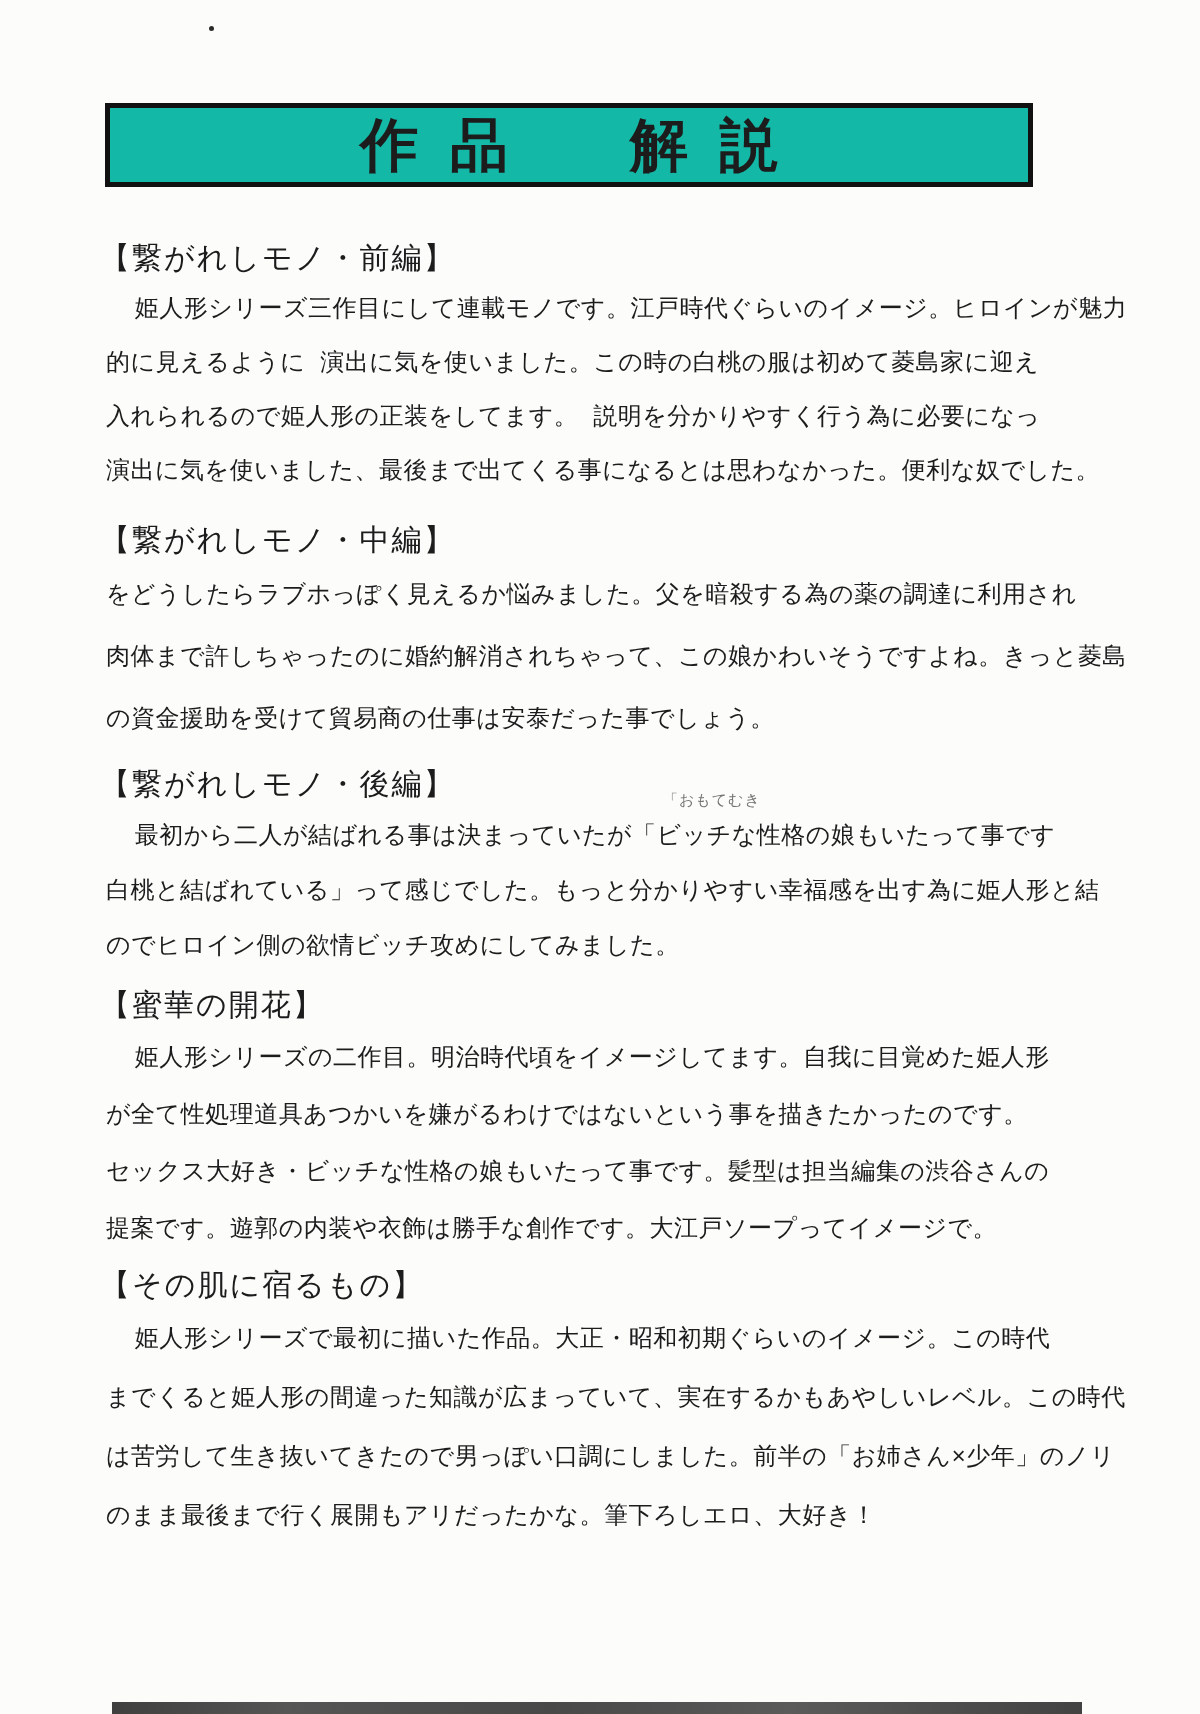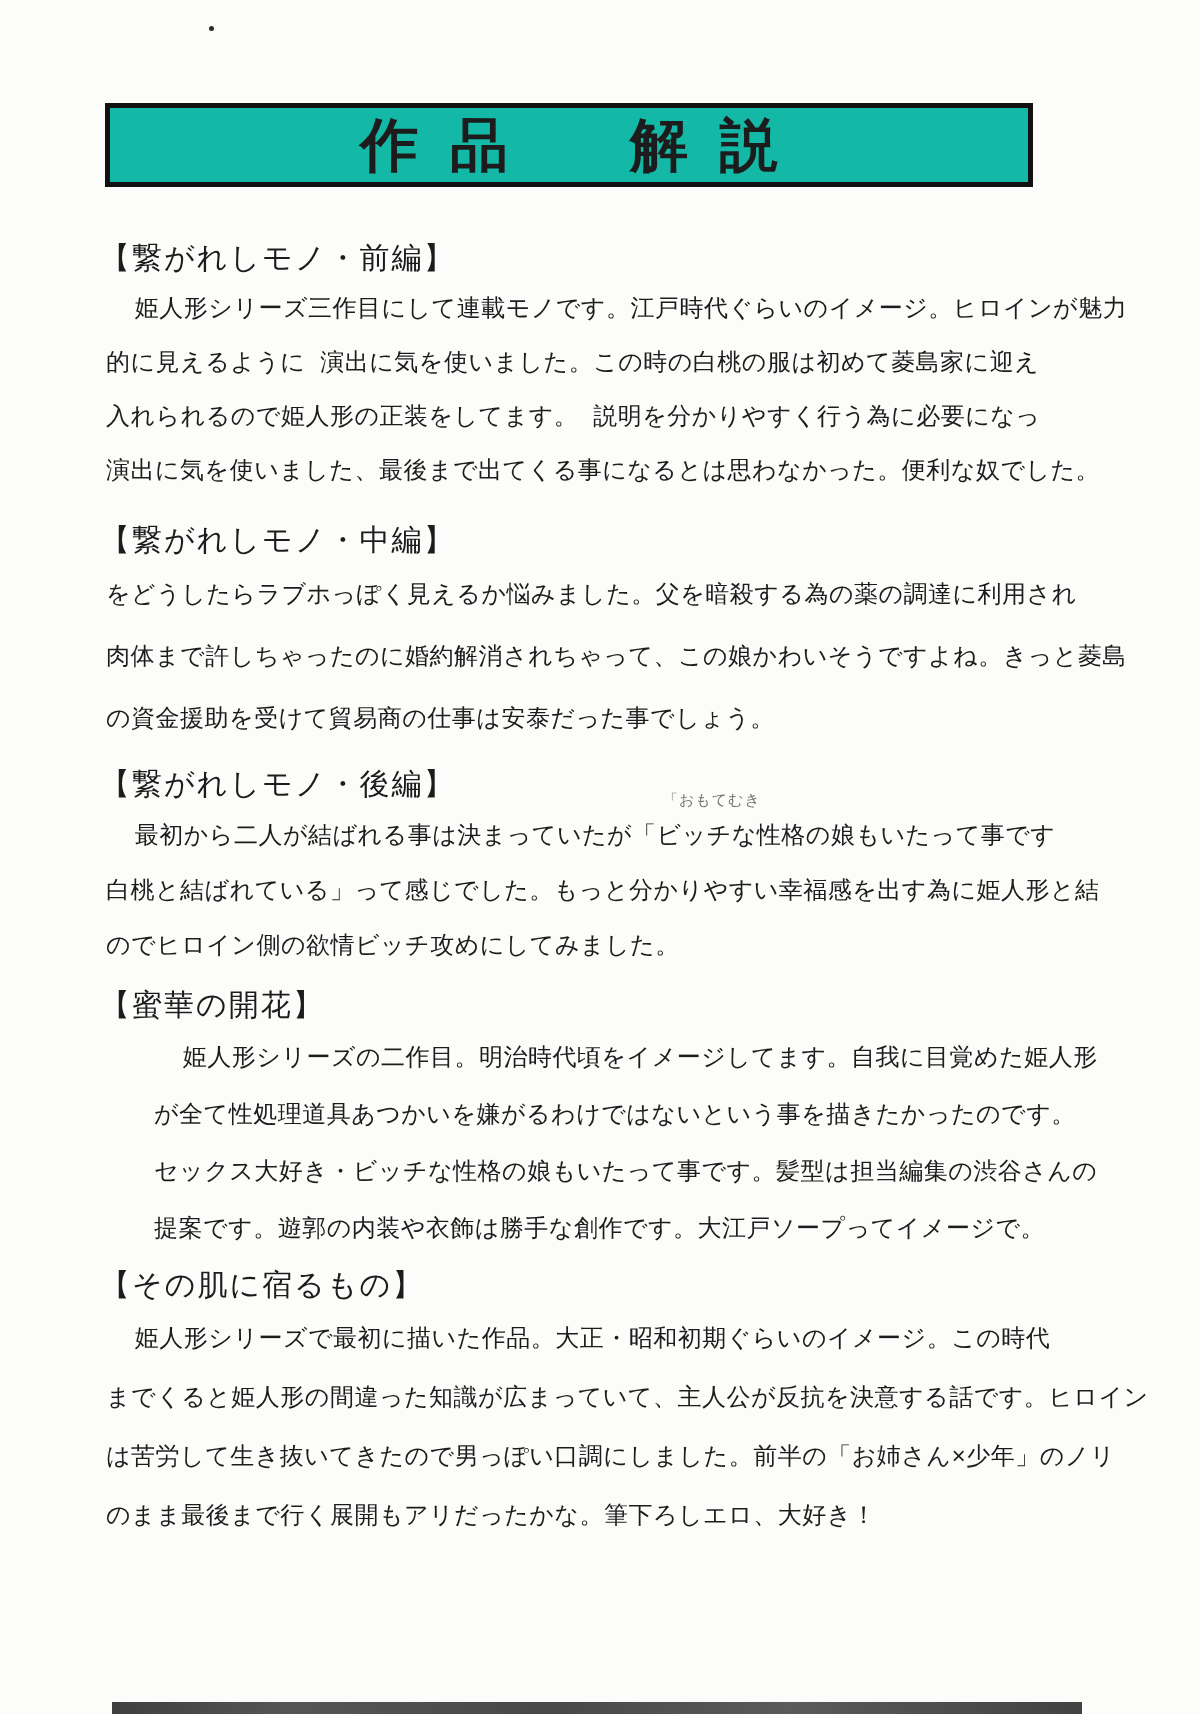--- a/index.html
+++ b/index.html
@@ -70,21 +70,21 @@
     white-space: nowrap;
     position: relative;
     font-family: Liberation Mono, monospace;
   }
   .line.first {
     text-indent: 1.2em;
   }
   .sec1 .line { line-height: 54px; }
   .sec2 .line { line-height: 62px; }
   .sec3 .line { line-height: 55px; }
-  .sec4 .line { line-height: 57px; margin-left: 48px; }
+  .sec4 .line { line-height: 57px; }
   .sec5 .line { line-height: 59px; }
   .sec1 { margin-top: 46px; }
   .sec2 { margin-top: 16px; }
   .sec3 { margin-top: 8px; }
   .sec4 { margin-top: 6px; }
   .sec5 { margin-top: 2px; }
   .ruby-note {
     position: absolute;
     left: 515px;
     top: -15px;
@@ -155,21 +155,21 @@
         <div class="line">が全て性処理道具あつかいを嫌がるわけではないという事を描きたかったのです。</div>
         <div class="line">セックス大好き・ビッチな性格の娘もいたって事です。髪型は担当編集の渋谷さんの</div>
         <div class="line">提案です。遊郭の内装や衣飾は勝手な創作です。大江戸ソープってイメージで。</div>
       </div>
     </div>
 
     <div class="section sec5">
       <div class="section-heading">【その肌に宿るもの】</div>
       <div class="para">
         <div class="line first">姫人形シリーズで最初に描いた作品。大正・昭和初期ぐらいのイメージ。この時代</div>
-        <div class="line">までくると姫人形の間違った知識が広まっていて、主人公が反抗を決意する話です。ヒロイン</div>
+        <div class="line">までくると姫人形の間違った知識が広まっていて、実在するかもあやしいレベル。この時代</div>
         <div class="line">は苦労して生き抜いてきたので男っぽい口調にしました。前半の「お姉さん×少年」のノリ</div>
         <div class="line">のまま最後まで行く展開もアリだったかな。筆下ろしエロ、大好き！</div>
       </div>
     </div>
 
   </div>
 
   <div class="scan-edge"></div>
 
 </div>

